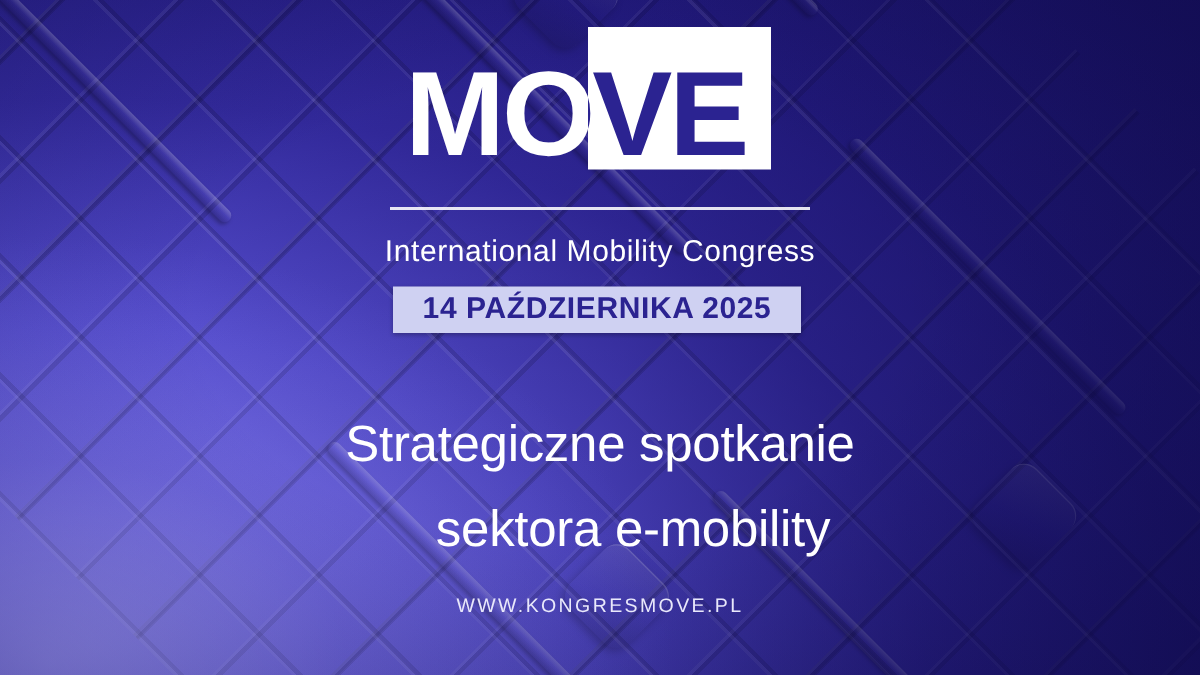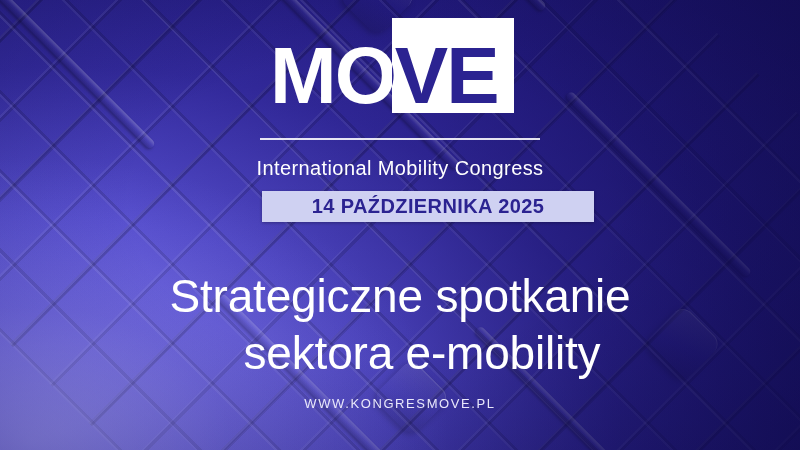--- a/index.html
+++ b/index.html
@@ -104,41 +104,41 @@
 
   .subtitle{
     position:absolute; left:0; right:0; top:157px;
     text-align:center;
     font-size:20px; font-weight:400; color:#ffffff;
     letter-spacing:.4px;
   }
 
   .date-badge{
     position:absolute; left:262px; top:191px;
-    width:332px; height:31px;
+    width:272px; height:31px;
     background:#cfd1f2;
     display:flex; align-items:center; justify-content:center;
     box-shadow:0 1px 3px rgba(0,0,0,.28);
   }
   .date-badge span{
     font-size:20px; font-weight:700; color:#2b2391; letter-spacing:.4px;
   }
 
   .venue{
     position:absolute; left:0; right:0; top:240px;
     text-align:center;
     font-size:13px; font-weight:400; color:#f1f0ff;
     letter-spacing:2.1px;
   }
 
   .headline{
     position:absolute; left:0; right:0; top:268px;
     text-align:center;
     color:#ffffff;
-    font-size:46px; line-height:57px; font-weight:300;
+    font-size:34px; line-height:57px; font-weight:300;
     letter-spacing:-.2px;
   }
   .headline .l2{ display:block;padding-left:44px; }
 
   .url{
     position:absolute; left:0; right:0; top:396px;
     text-align:center;
     font-size:13px; font-weight:400; color:#e9e8fb;
     letter-spacing:1.6px;
   }

